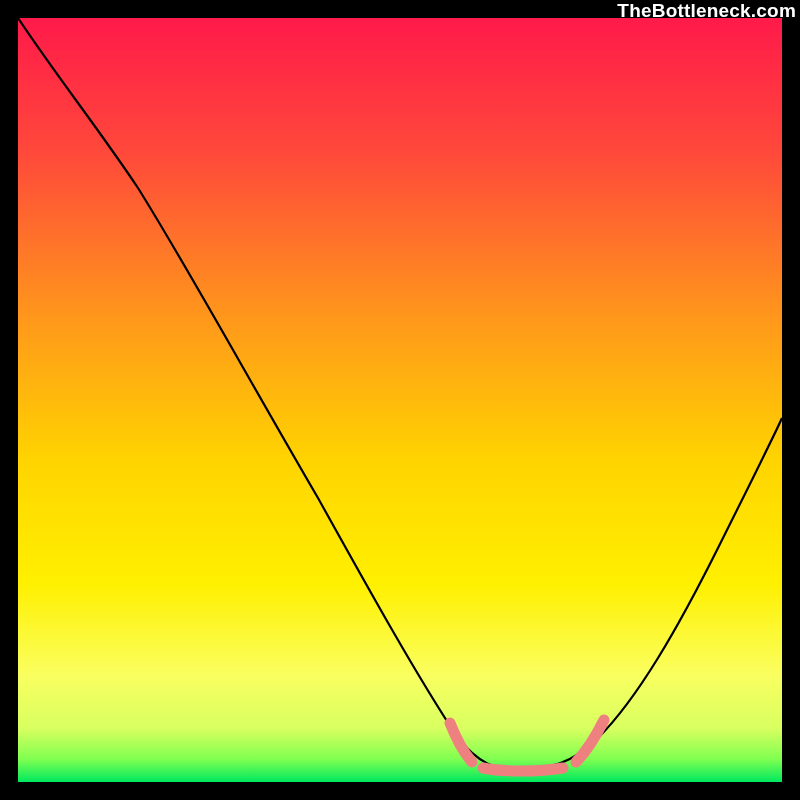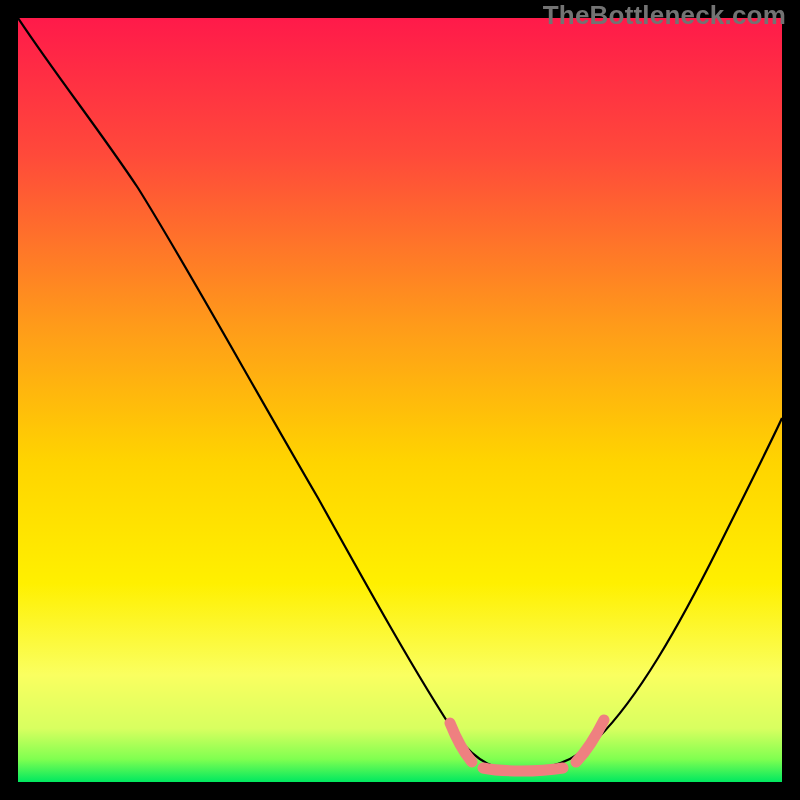--- a/index.html
+++ b/index.html
@@ -21,24 +21,24 @@
   .gradient-bg {
     position: absolute;
     left: 0;
     top: 0;
     width: 100%;
     height: 100%;
   }
   .watermark {
     position: absolute;
     top: 0px;
-    right: 14px;
-    font-size: 26px;
+    right: 4px;
+    font-size: 19px;
     font-weight: bold;
-    color: #737373;
+    color: #ffffff;
     font-family: Arial, sans-serif;
     letter-spacing: 0.2px;
   }
   svg.curves {
     position: absolute;
     left: 0;
     top: 0;
     width: 100%;
     height: 100%;
   }

